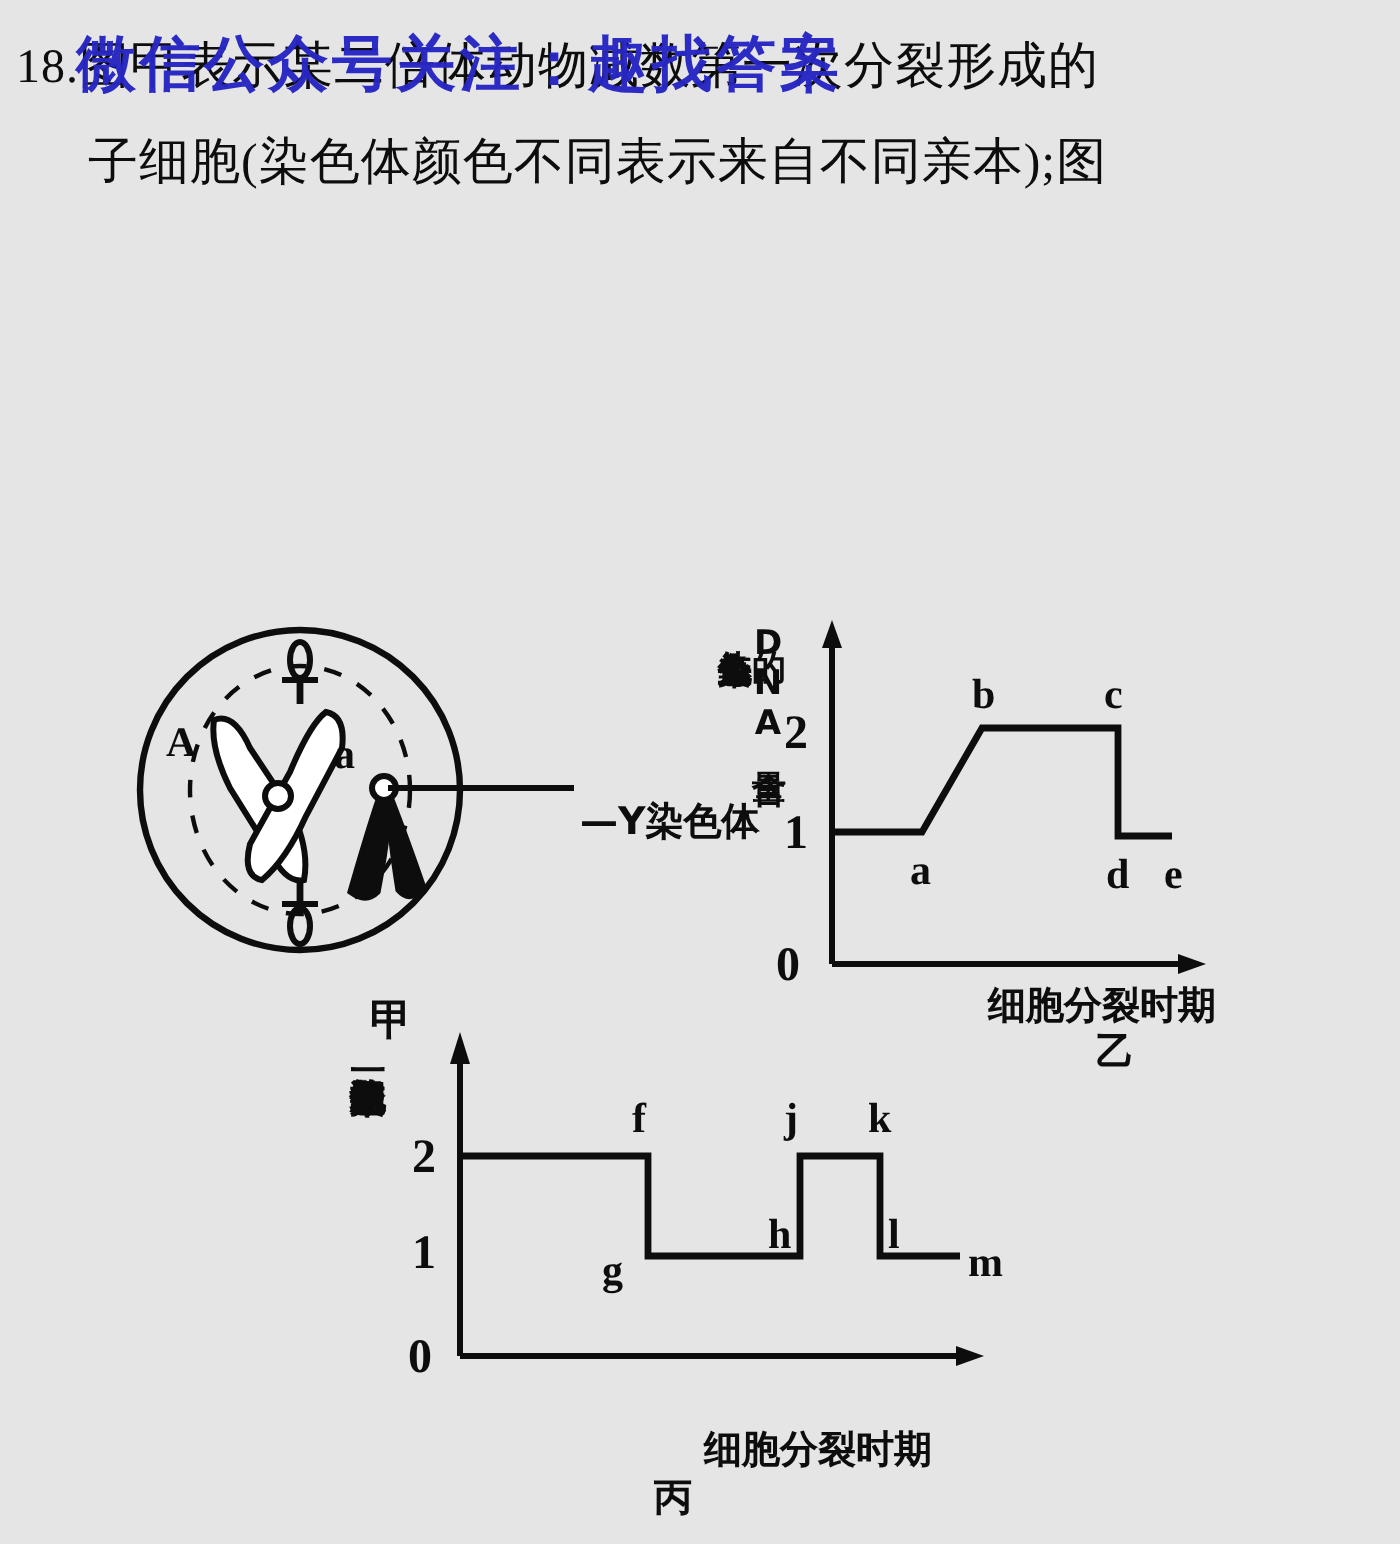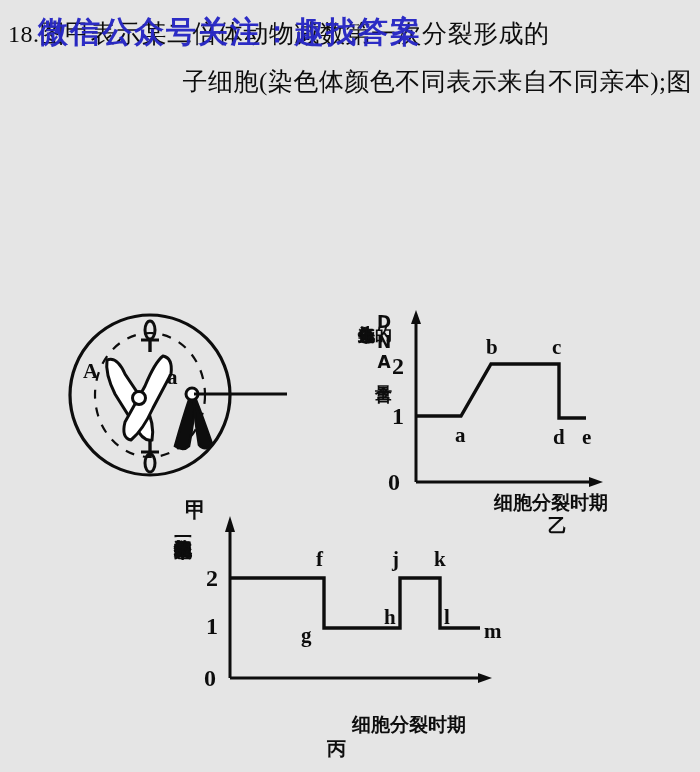--- a/index.html
+++ b/index.html
@@ -29,21 +29,21 @@
   .q-line {
     font-size: 25px;
     line-height: 48px;
     letter-spacing: 0.5px;
     white-space: nowrap;
   }
   .q-num {
     font-family: "Liberation Serif", "DejaVu Serif", serif;
     font-size: 24px;
   }
-  .q-indent { padding-left: 36px; text-align: right; }
+  .q-indent { padding-left: 36px; }
 
   
   #watermark {
     position: absolute;
     left: 38px;
     top: 12px;
     font-family: "DejaVu Sans", "Liberation Sans", sans-serif;
     font-size: 30px;
     font-weight: 700;
     color: #2727c4;
@@ -225,20 +225,21 @@
         <text class="pt-lbl" x="112" y="84">a</text>
 
         <g>
           <circle cx="137" cy="94" r="6" fill="#ffffff" stroke="#0d0d0d" stroke-width="3"></circle>
           <path d="M 134 100 Q 128 118 120 146 Q 128 152 134 146 Q 139 120 140 102 Z" fill="#0d0d0d" stroke="#0d0d0d" stroke-width="2.6"></path>
           <path d="M 141 100 Q 148 118 157 144 Q 150 152 144 145 Q 140 120 139 102 Z" fill="#0d0d0d" stroke="#0d0d0d" stroke-width="2.6"></path>
         </g>
 
         <line x1="139" y1="94" x2="232" y2="94" stroke="#0d0d0d" stroke-width="3"></line>
       </svg>
+      <div id="y-label">—Y染色体</div>
       <div id="jia-label">甲</div>
     </div>
 
     <div id="fig-yi">
       <div id="yi-ylabel">
         <span class="vtext">每条染色体上</span>
         <span class="vtext">的DNA含量</span>
       </div>
 
       <svg width="250" height="190" viewBox="0 0 250 190">

